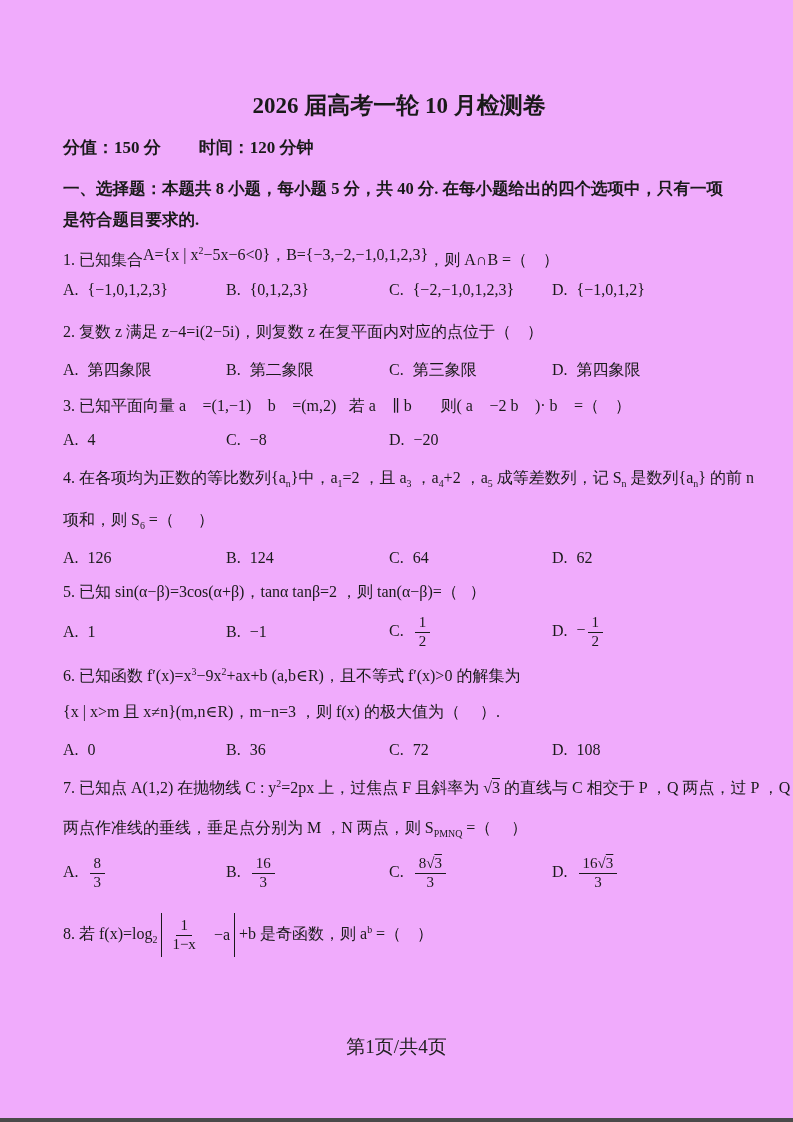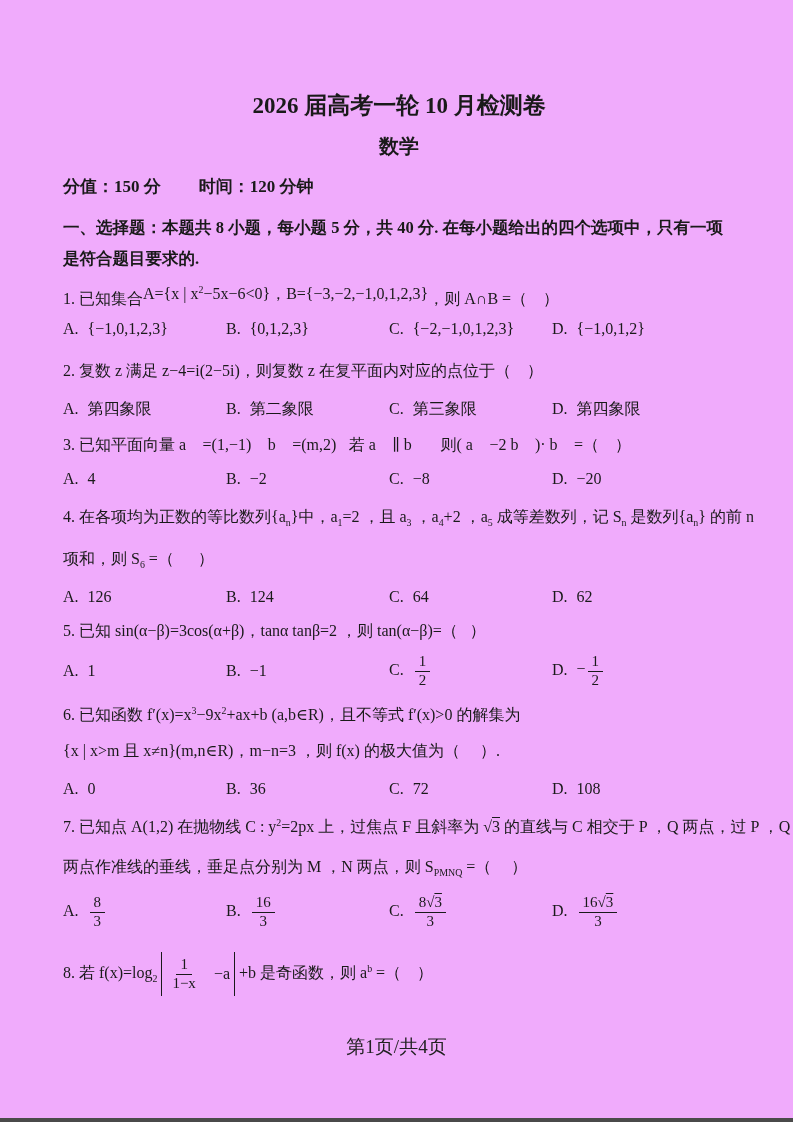--- a/index.html
+++ b/index.html
@@ -43,21 +43,20 @@
   .mt2{margin-top:2px;}.mt4{margin-top:4px;}.mt6{margin-top:6px;}.mt8{margin-top:8px;}
   .mt10{margin-top:10px;}.mt12{margin-top:12px;}.mt14{margin-top:14px;}
 </style>
 </head>
 <body>
 
 <div class="page">
   <div class="content">
 
     <div class="title">2026 届高考一轮 10 月检测卷</div>
-    <div class="subject">数学</div>
 
     <div class="meta">
       <span>分值：150 分</span><span class="gap"></span><span>时间：120 分钟</span>
     </div>
 
     <div class="section">
       <div class="secline nowrap">一、选择题：本题共 8 小题，每小题 5 分，共 40 分. 在每小题给出的四个选项中，只有一项</div>
       <div class="secline nowrap">是符合题目要求的.</div>
     </div>
 
@@ -80,21 +79,20 @@
         <span class="opt"><span class="lbl">B.</span><span>第二象限</span></span>
         <span class="opt"><span class="lbl">C.</span><span>第三象限</span></span>
         <span class="opt"><span class="lbl">D.</span><span>第四象限</span></span>
       </div>
     </div>
 
     <div class="q mt6">
       <div class="stem nowrap">3. 已知平面向量 a⃗ =(1,−1)， b⃗ =(m,2)，若 a⃗ ∥ b⃗ ，则( a⃗ −2 b⃗ )· b⃗ =（&nbsp;&nbsp;&nbsp;&nbsp;）</div>
       <div class="opts mt4">
         <span class="opt"><span class="lbl">A.</span><span>4</span></span>
-        <span class="opt"><span class="lbl">B.</span><span>−2</span></span>
         <span class="opt"><span class="lbl">C.</span><span>−8</span></span>
         <span class="opt"><span class="lbl">D.</span><span>−20</span></span>
       </div>
     </div>
 
     <div class="q mt8">
       <div class="stem nowrap">4. 在各项均为正数的等比数列{a<sub>n</sub>}中，a<sub>1</sub>=2 ，且 a<sub>3</sub> ，a<sub>4</sub>+2 ，a<sub>5</sub> 成等差数列，记 S<sub>n</sub> 是数列{a<sub>n</sub>} 的前 n</div>
       <div class="stem nowrap mt12">项和，则 S<sub>6</sub> =（&nbsp;&nbsp;&nbsp;&nbsp;&nbsp;&nbsp;）</div>
       <div class="opts mt8">
         <span class="opt"><span class="lbl">A.</span><span>126</span></span>

